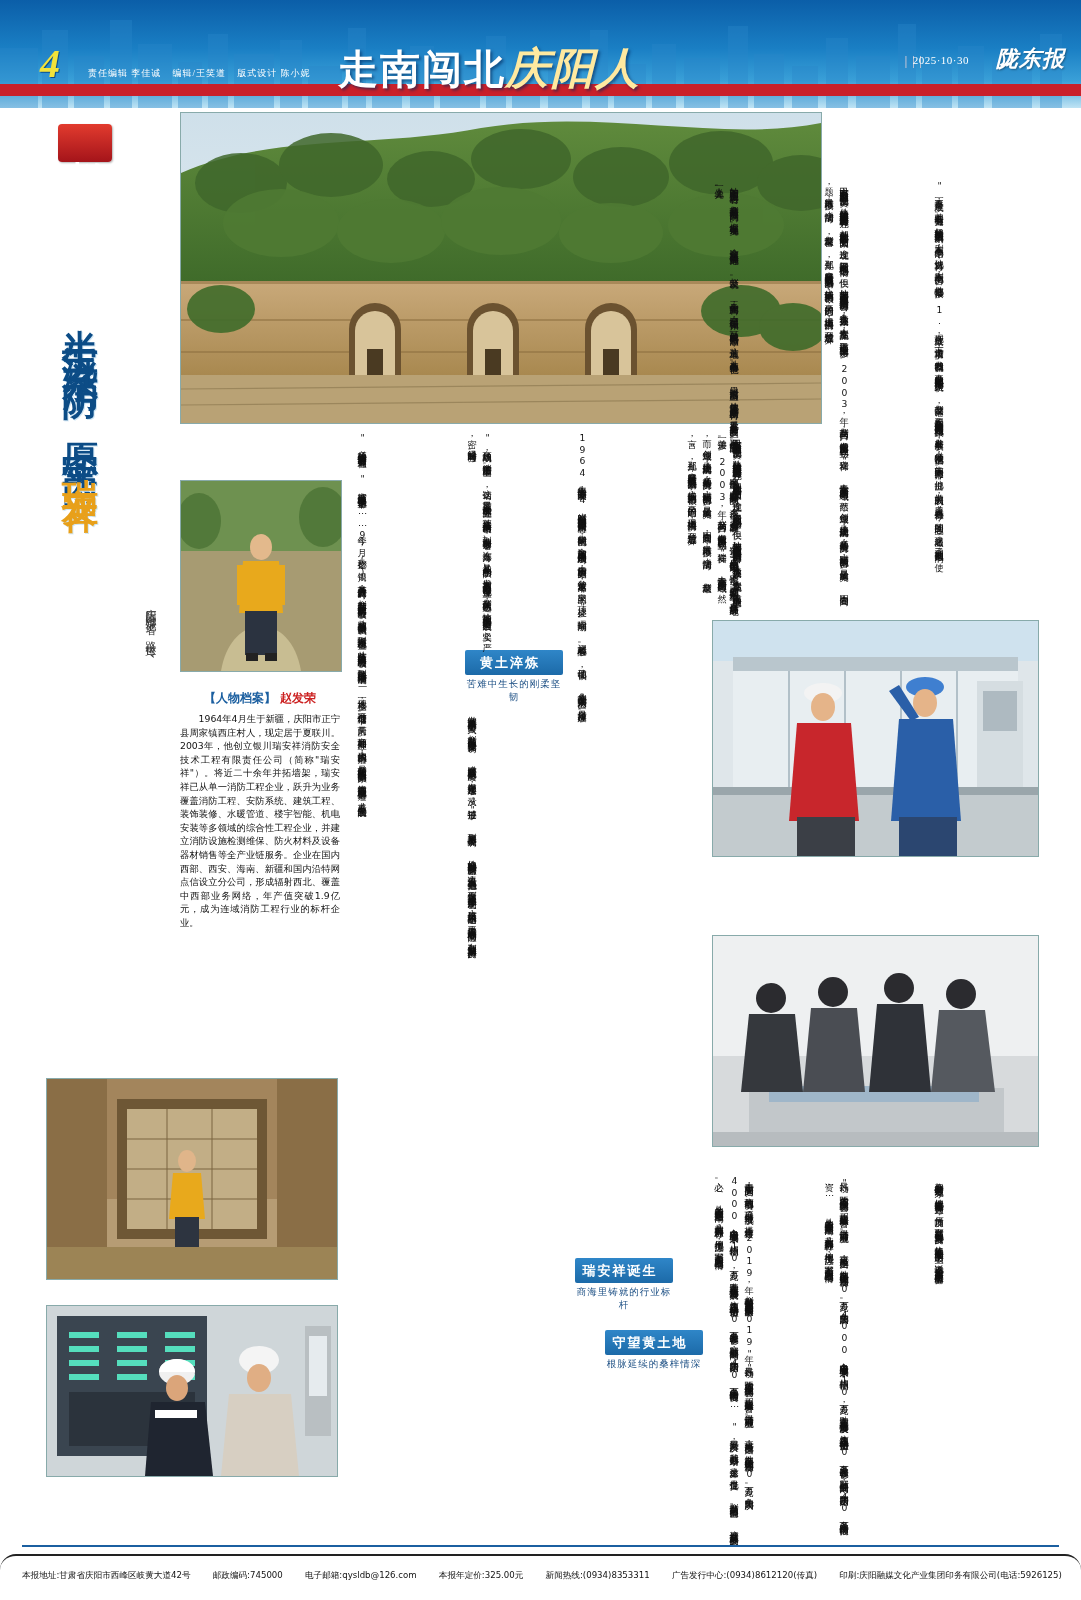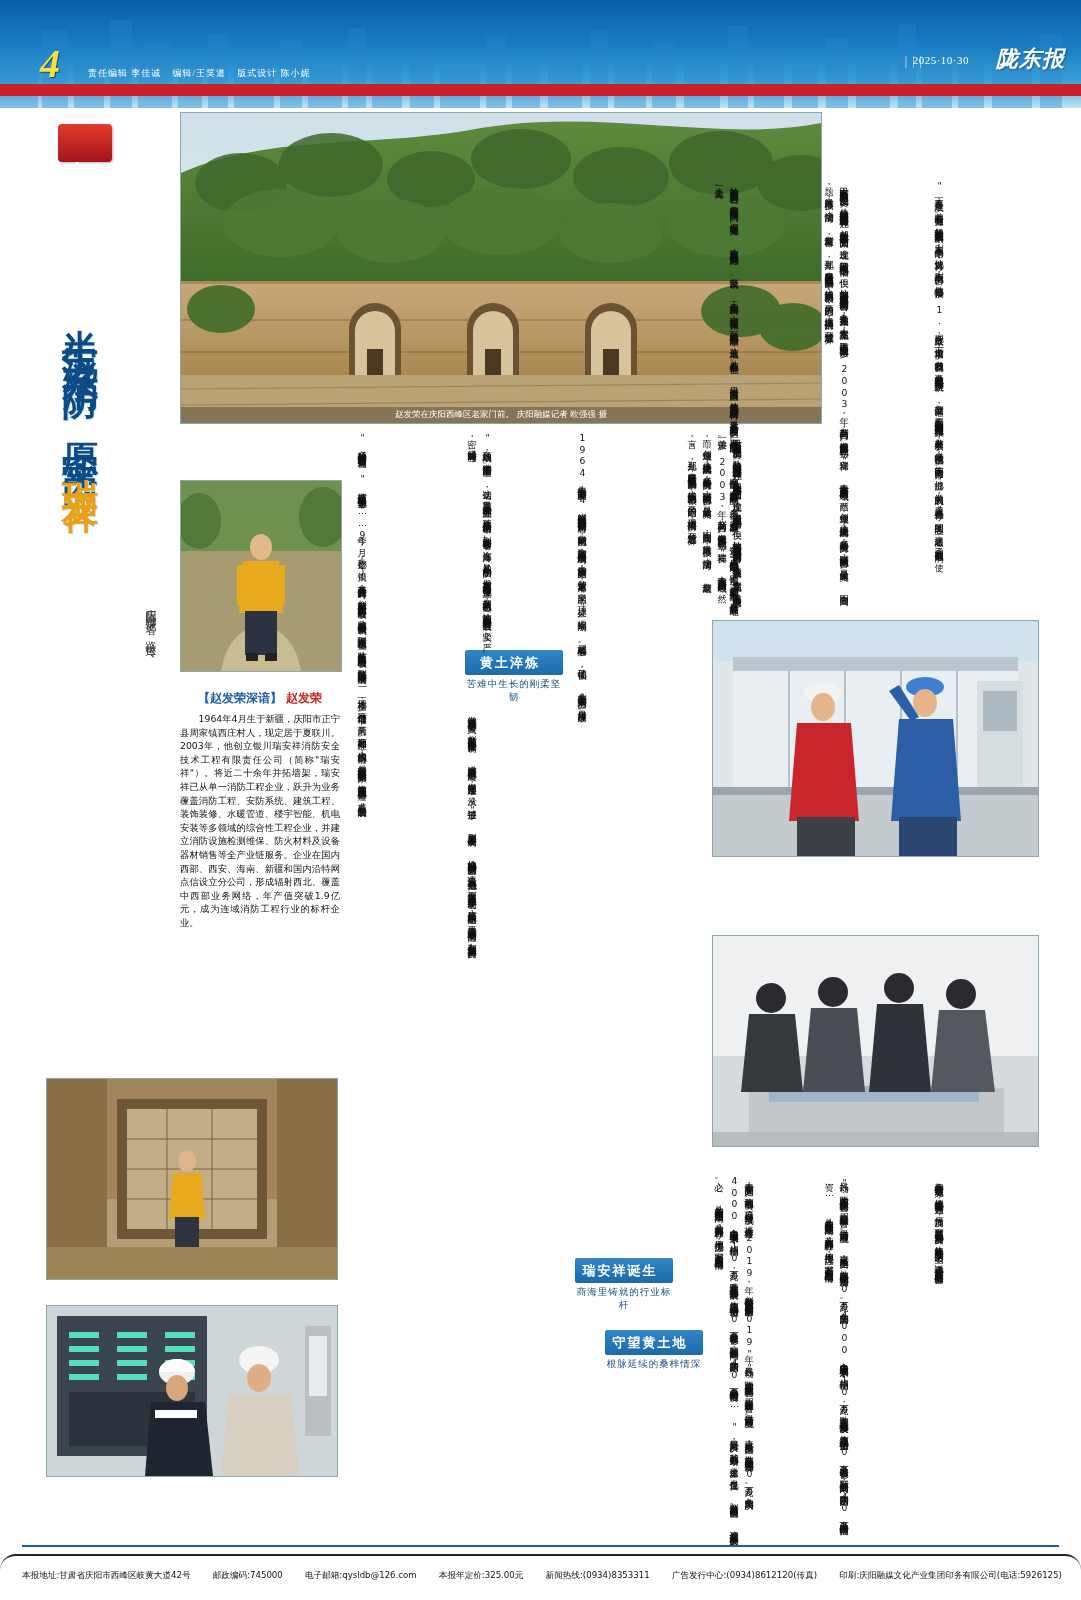--- a/index.html
+++ b/index.html
@@ -214,20 +214,23 @@
       <rect x="1040" y="34" width="22" height="74"></rect>
     </g>
   </svg>
   <div class="mh-red"></div>
   <div class="mh-pagenum">4</div>
   <div class="mh-credits">
     <span>责任编辑 李佳诚</span>
     <span>编辑/王笑道</span>
     <span>版式设计 陈小妮</span>
   </div>
+  <div class="mh-title">
+    <span>走南闯北</span><span class="hl">庆阳人</span>
+  </div>
   <div class="mh-ticks">| | |</div>
   <div class="mh-date">2025·10·30</div>
   <div class="mh-logo">陇东报</div>
 </div>
 
 <div class="vh-name">赵发荣</div>
 <div class="vh-main">
   <span>半生沉浮系消防 愿守宇内</span><span class="gold">瑞安祥</span>
 </div>
 
@@ -294,21 +297,20 @@
     <g stroke="#8f7b52" stroke-width="1.2" opacity=".7">
       <path d="M0,276 L640,270"></path>
         <path d="M0,292 L640,286"></path>
     </g>
     <g fill="#3f6b2a" opacity=".9">
       <ellipse cx="40" cy="196" rx="34" ry="24"></ellipse>
         <ellipse cx="560" cy="198" rx="40" ry="26"></ellipse>
       <ellipse cx="612" cy="214" rx="34" ry="24"></ellipse>
     </g>
   </svg>
-  <div class="incap">赵发荣在庆阳西峰区老家门前。 庆阳融媒记者 欧强强 摄</div>
 </div>
 
 <div class="photo" id="photo-portrait">
   <svg width="160" height="190" viewBox="0 0 160 190" preserveAspectRatio="none">
     <rect width="160" height="190" fill="#8fae6a"></rect>
     <path d="M0,0 H160 V70 H0 Z" fill="#6e9150"></path>
     <path d="M0,70 H160 V190 H0 Z" fill="#a79b72"></path>
     <path d="M40,190 C50,130 110,130 120,190 Z" fill="#c8bd92"></path>
     <g>
       <ellipse cx="80" cy="66" rx="11" ry="13" fill="#e3b98c"></ellipse>
@@ -321,21 +323,21 @@
     </g>
     <g fill="#4d7436" opacity=".85">
       <ellipse cx="18" cy="40" rx="22" ry="28"></ellipse>
         <ellipse cx="142" cy="36" rx="24" ry="30"></ellipse>
     </g>
   </svg>
 </div>
 
 <div id="profile">
   <div class="profile-title">
-    <span>【赵发荣深谙】</span>
+    <span>【人物档案】</span>
     <span class="nm">赵发荣</span>
   </div>
   <div class="col-text">
     <p class="p">1964年4月生于新疆，庆阳市正宁县周家镇西庄村人，现定居于夏联川。2003年，他创立银川瑞安祥消防安全技术工程有限责任公司（简称"瑞安祥"）。将近二十余年并拓墙架，瑞安祥已从单一消防工程企业，跃升为业务覆盖消防工程、安防系统、建筑工程、装饰装修、水暖管道、楼宇智能、机电安装等多领域的综合性工程企业，并建立消防设施检测维保、防火材料及设备器材销售等全产业链服务。企业在国内西部、西安、海南、新疆和国内沿特网点信设立分公司，形成辐射西北、覆盖中西部业务网络，年产值突破1.9亿元，成为连域消防工程行业的标杆企业。</p>
   </div>
 </div>
 
 <div class="photo" id="photo-home">
   <svg width="290" height="200" viewBox="0 0 290 200" preserveAspectRatio="none">
     <rect width="290" height="200" fill="#b69c74"></rect>

